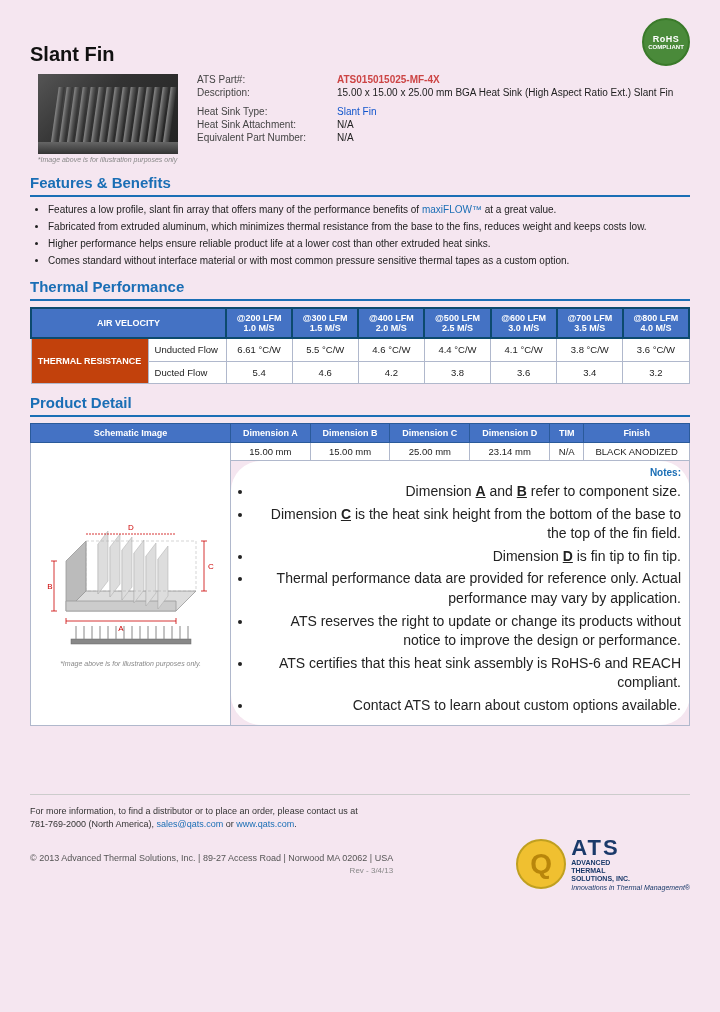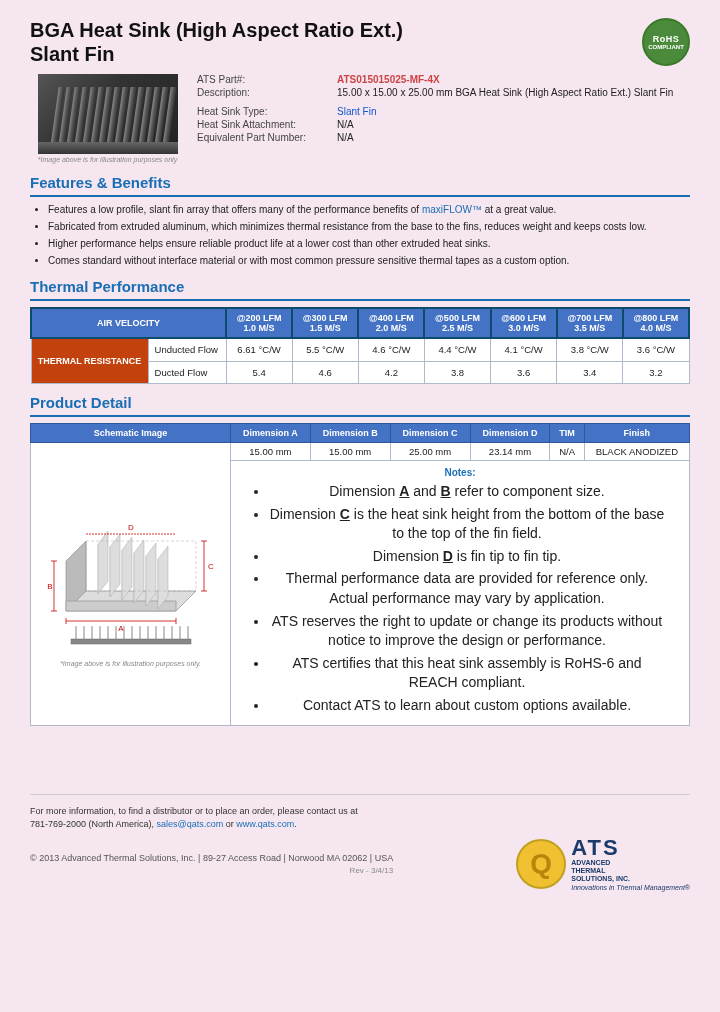--- a/index.html
+++ b/index.html
@@ -199,22 +199,23 @@
       vertical-align: top;
       font-size: 9.5px;
     }
     .detail-table .schematic-cell {
       width: 200px;
       text-align: center;
       vertical-align: middle;
       padding: 5px;
     }
     .detail-table .notes-cell {
-      text-align: center;
-      padding: 6px 24px;
+      text-align: right;
+      padding: 6px 8px;
+      border-radius: 30px;
     }
     .notes-title {
       font-weight: bold;
       font-size: 10px;
       margin-bottom: 4px;
       color: #1a6eb5;
     }
     .notes-list {
       list-style: disc;
       padding-left: 14px;
@@ -337,21 +338,21 @@
     }
   </style>
 </head>
 <body>
 
 <div class="page">
 
   <div class="header-row">
     <div class="product-title">
       <h1>
-        <span>BGA Heat Sink (High Aspect Ratio Ext.)</span><br>
+        <br>
         <span>Slant Fin</span>
       </h1>
     </div>
     <div class="rohs-badge">
       <span class="rohs-text">RoHS</span>
       <span class="compliant-text">COMPLIANT</span>
     </div>
   </div>
 
   <div class="product-info-row">

